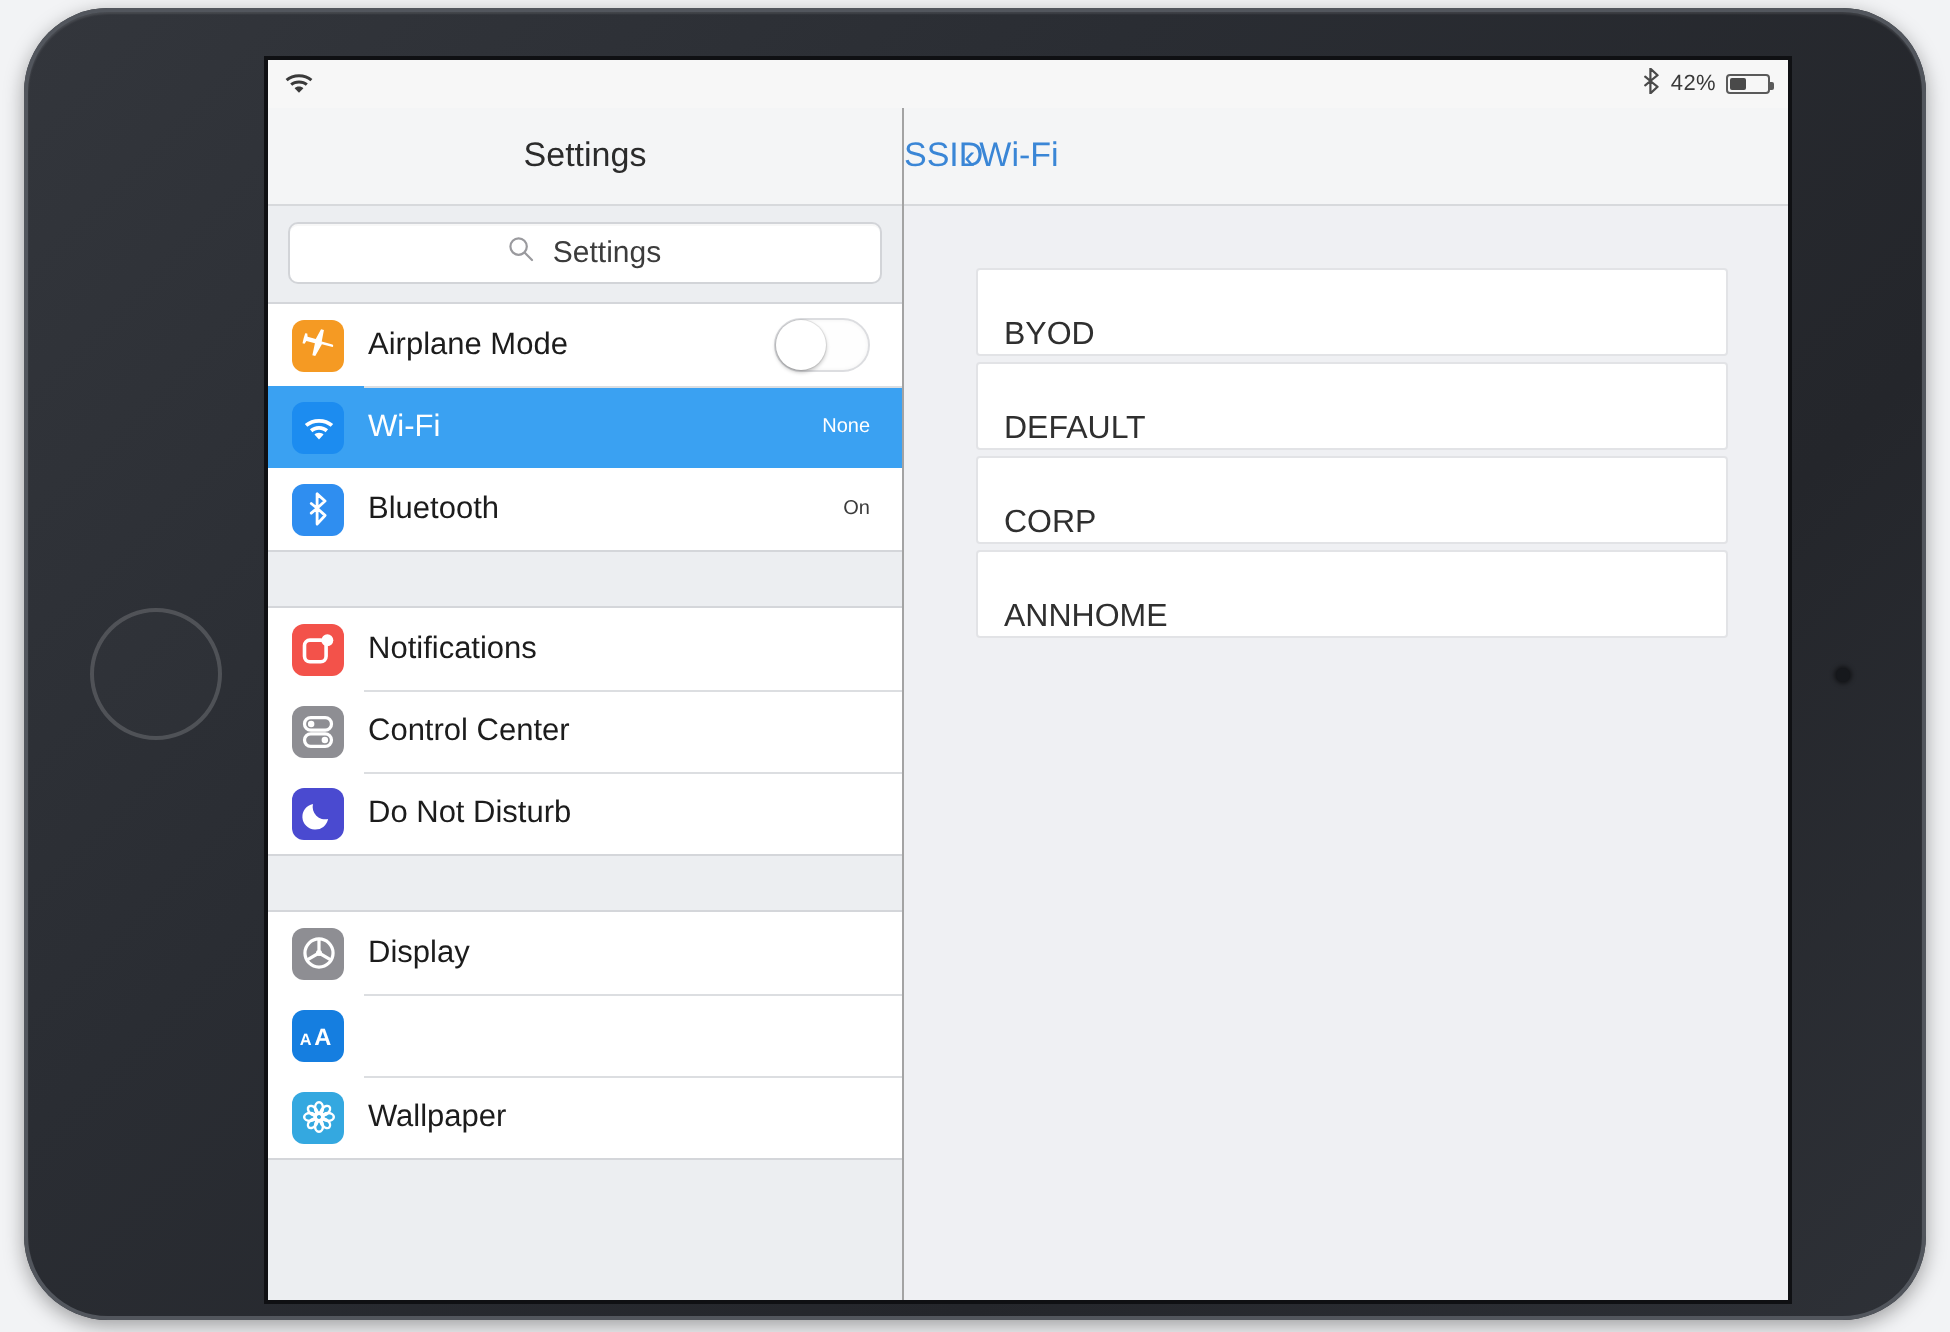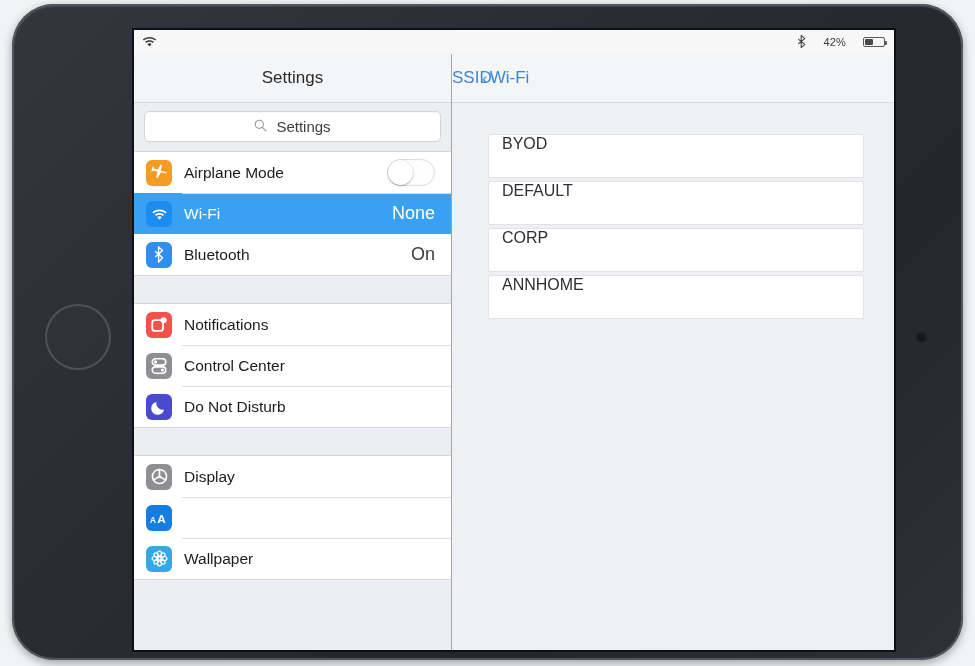--- a/index.html
+++ b/index.html
@@ -58,21 +58,21 @@
   #status-bar {
     position: absolute; left: 0; top: 0;
     width: 100%; height: 24px;
     background: #f7f7f7;
     display: flex; align-items: center;
     font-size: 11px; color: #3b3b3b;
   }
   .status-left { margin-left: 8px; display: flex; align-items: center; }
   .status-right {
     margin-left: auto; margin-right: 9px;
-    display: flex; align-items: center; gap: 17px;
+    display: flex; align-items: center; gap: 5px;
   }
   .battery-pct { font-size: 11px; color: #3a3a3a; letter-spacing: .2px; }
   .battery-shell {
     width: 22px; height: 10px;
     border: 1px solid #5a5a5a; border-radius: 2px;
     position: relative; box-sizing: border-box;
   }
   .battery-shell::after {
     content:""; position:absolute; right:-3px; top:3px;
     width:2px; height:4px; background:#5a5a5a; border-radius:0 1px 1px 0;
@@ -130,21 +130,21 @@
   .settings-row.selected .row-value { color:#fff; }
 
   .row-icon {
     width: 26px; height: 26px; border-radius: 6px;
     flex: 0 0 26px;
     display:flex; align-items:center; justify-content:center;
     color:#fff;
     margin-right: 12px;
   }
   .row-label { font-size: 15.5px; color:#1c1c1c; flex:1; }
-  .row-value { font-size: 18px; color:#3b3b3b; }
+  .row-value { font-size: 10px; color:#3b3b3b; }
 
   
   .toggle {
     width: 48px; height: 27px; border-radius: 14px;
     background:#fefefe; border:1px solid #dcdde0;
     position: relative; box-sizing:border-box;
     box-shadow: 0 0 2px rgba(0,0,0,.05) inset;
   }
   .toggle .knob {
     position:absolute; left:0px; top:0px;
@@ -177,21 +177,21 @@
     color:#3a86d6; font-size:17px;
     pointer-events:none;
   }
 
   #ssid-list { padding: 31px 30px 0 36px; }
   .ssid-row {
     height: 44px;
     background:#fff;
     border:1px solid #e2e3e6;
     border-radius: 2px;
-    display:flex; align-items:flex-start;
+    display:flex; align-items:flex-end;
     padding-left: 13px;
     font-size: 16px; color:#2f2f2f;
     margin-bottom: 3px;
     box-sizing: border-box;
   }
 </style>
 </head>
 <body>
 
 <div id="device-frame">

